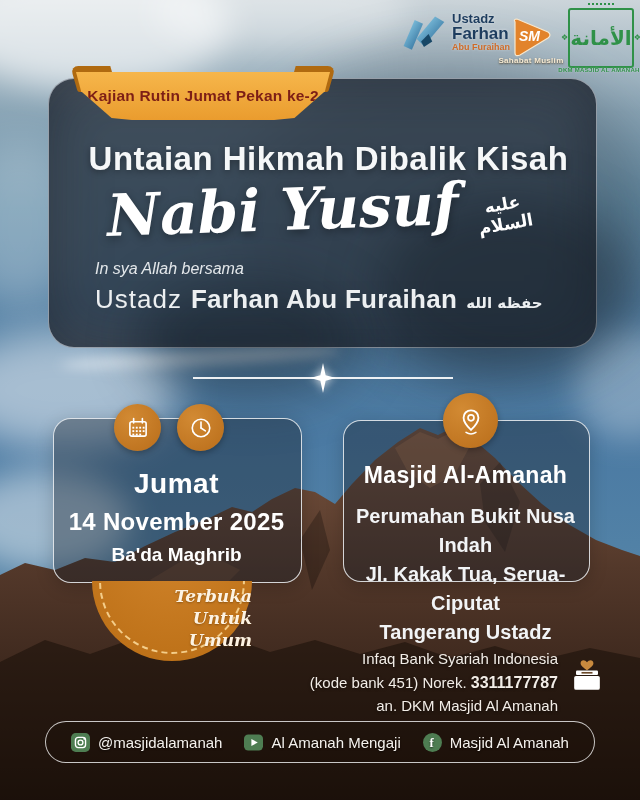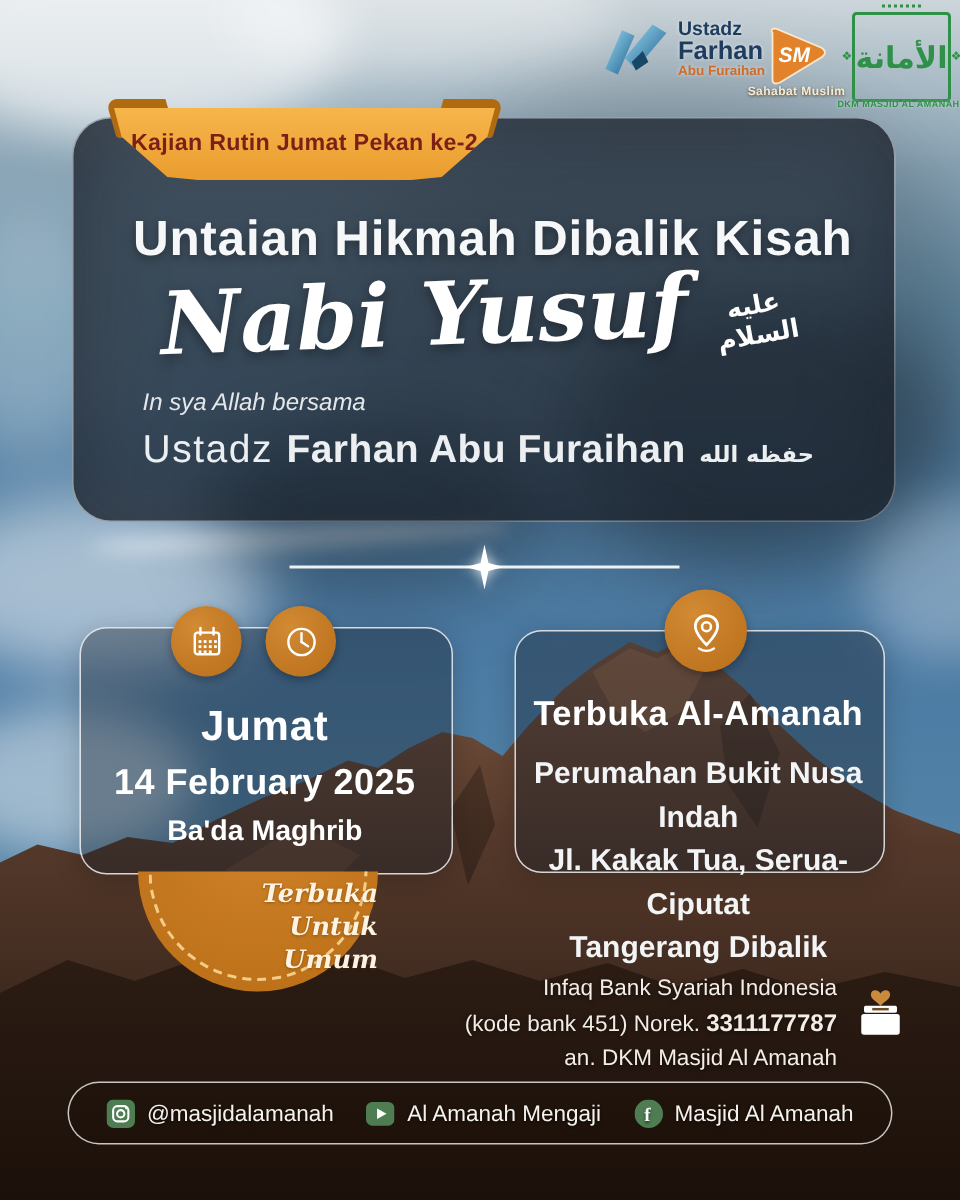--- a/index.html
+++ b/index.html
@@ -223,30 +223,30 @@
   <div id="pin-circle" class="abs icon-circle">
     <svg width="34" height="34" viewBox="0 0 48 48">
       <path d="M24,9 c-6.2,0 -10.5,4.6 -10.5,10.3 C13.5,26.5 24,36.5 24,36.5 s10.5,-10 10.5,-17.2 C34.5,13.6 30.2,9 24,9 Z" fill="none" stroke="#fff" stroke-width="2.6"></path>
       <circle cx="24" cy="19.5" r="4.2" fill="none" stroke="#fff" stroke-width="2.4"></circle>
       <path d="M17,40 q7,4.5 14,0" fill="none" stroke="#fff" stroke-width="2.2" stroke-linecap="round"></path>
     </svg>
   </div>
 
   <div id="schedule-body" class="abs">
     <div id="schedule-day">Jumat</div>
-    <div id="schedule-date">14 February 2025</div>
+    <div id="schedule-date">14 November 2025</div>
     <div id="schedule-time">Ba'da Maghrib</div>
   </div>
 
   <div id="venue-body" class="abs">
-    <div id="venue-name">Terbuka Al-Amanah</div>
+    <div id="venue-name">Masjid Al-Amanah</div>
     <div id="venue-address">
       <div>Perumahan Bukit Nusa Indah</div>
       <div>Jl. Kakak Tua, Serua-Ciputat</div>
-      <div>Tangerang Dibalik</div>
+      <div>Tangerang Ustadz</div>
     </div>
   </div>
 
   <div id="open-badge" class="abs">
     <div id="open-badge-circle"></div>
     <div id="open-badge-ring"></div>
     <div id="open-badge-text">
       <div>Terbuka</div>
       <div>Untuk</div>
       <div>Umum</div>

